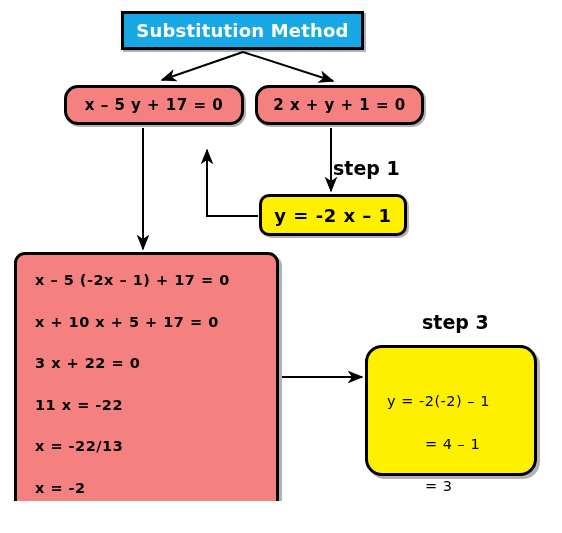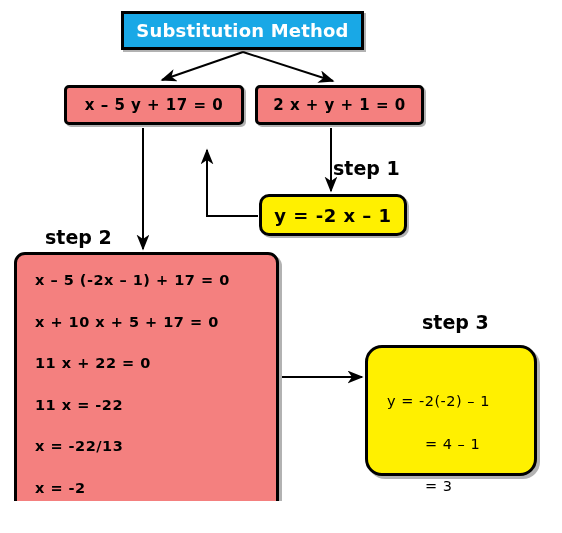--- a/index.html
+++ b/index.html
@@ -40,21 +40,21 @@
     background: #19A8E6;
     color: #ffffff;
     font-size: 18px;
     letter-spacing: 0.2px;
     box-shadow: 2px 2px 0 rgba(0,0,0,0.30);
   }
 
   
   .eq-box {
     background: #F4807F;
-    border-radius: 5px;
+    border-radius: 14px;
     font-size: 15px;
     box-shadow: 2px 2px 0 rgba(0,0,0,0.30);
   }
   #eq-box-1 {
     left: 64px;
     top: 85px;
     width: 180px;
     height: 40px;
   }
   #eq-box-2 {
@@ -194,26 +194,25 @@
   <div class="box" id="title-box">Substitution Method</div>
 
   <div class="box eq-box" id="eq-box-1">x – 5 y + 17 = 0</div>
 
   <div class="box eq-box" id="eq-box-2">2 x + y + 1 = 0</div>
 
   <div class="step-label" id="step1-label">step 1</div>
 
   <div class="box" id="step1-box">y = -2 x – 1</div>
 
-  <div class="step-label" id="step2-label">step 2</div>
 
   <div class="box" id="step2-box">
     <div class="eq-line">x – 5 (-2x – 1) + 17 = 0</div>
     <div class="eq-line">x + 10 x + 5 + 17 = 0</div>
-    <div class="eq-line">11 x + 22 = 0</div>
+    <div class="eq-line">3 x + 22 = 0</div>
     <div class="eq-line">11 x = -22</div>
     <div class="eq-line">x = -22/13</div>
     <div class="eq-line">x = -2</div>
   </div>
 
   <div class="step-label" id="step3-label">step 3</div>
 
   <div class="box" id="step3-box">
     <div class="eq-line l0">y = -2(-2) – 1</div>
     <div class="eq-line l1">= 4 – 1</div>

